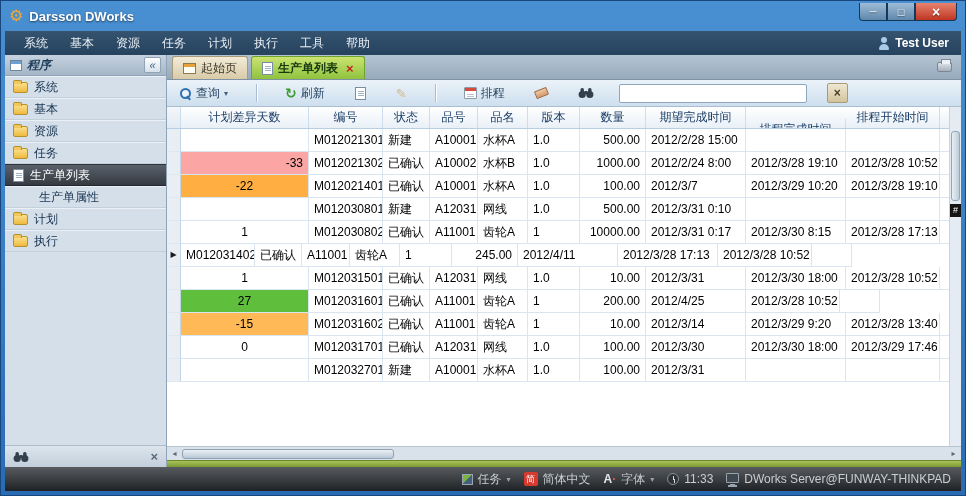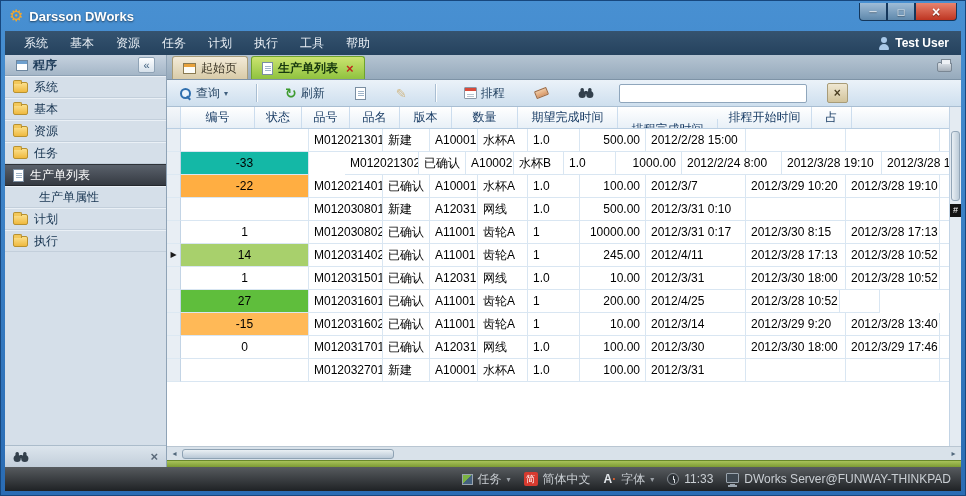--- a/index.html
+++ b/index.html
@@ -29,21 +29,21 @@
   .menu-item { color:#E9EFF5; padding:0 11px; line-height:24px; cursor:default; }
   .menu-user { margin-left:auto; color:#fff; font-weight:bold; display:flex; align-items:center; gap:5px; padding-right:4px; }
   .user-icon { position:relative; width:12px; height:13px; }
   .user-icon::before { content:""; position:absolute; top:0; left:3px; width:6px; height:6px; border-radius:50%; background:#A9C9E9; }
   .user-icon::after { content:""; position:absolute; bottom:0; left:1px; width:10px; height:6px; border-radius:5px 5px 1px 1px; background:#A9C9E9; }
 
   .bodyrow { flex:1; display:flex; min-height:0; }
 
   
   .sidebar { width:162px; flex:0 0 162px; background:#D5DFE9; border-right:1px solid #8FA3B6; display:flex; flex-direction:column; }
-  .side-header { height:21px; flex:0 0 21px; background:linear-gradient(#C6D2DF,#A4B6C7); border-bottom:1px solid #8FA3B6; display:flex; align-items:center; gap:5px; padding:0 11px; }
+  .side-header { height:21px; flex:0 0 21px; background:linear-gradient(#C6D2DF,#A4B6C7); border-bottom:1px solid #8FA3B6; display:flex; align-items:center; gap:5px; padding:0 5px;font-style:italic; }
   .form-icon { width:12px; height:11px; background:#fff; border:1px solid #6E87A0; position:relative; }
   .form-icon::before { content:""; position:absolute; top:0; left:0; right:0; height:3px; background:#6FA0CE; }
   .side-header-label { color:#1E3C5A; font-weight:bold; flex:1; }
   .collapse-btn { width:17px; height:16px; background:linear-gradient(#FDFEFF,#D6E1EB); border:1px solid #8FA3B6; border-radius:2px; text-align:center; line-height:14px; color:#3F5F7E; font-size:11px; cursor:default; }
   .side-items { flex:0 0 auto; }
   .side-item { height:22px; display:flex; align-items:center; gap:6px; padding:0 8px; border-bottom:1px solid #C3CFDB; border-top:1px solid #EAF0F6; color:#15324F; cursor:default; white-space:nowrap; overflow:hidden; }
   .side-item.selected { background:linear-gradient(#5A616B,#353A42); color:#fff; border-top-color:#2E3238; border-bottom-color:#23272D; }
   .side-item.indent { padding-left:34px; }
   .folder-icon { position:relative; width:15px; height:11px; flex:0 0 auto; background:linear-gradient(#FBE08C,#EFB93F); border:1px solid #B8912F; border-radius:1px 2px 2px 2px; }
   .folder-icon::before { content:""; position:absolute; top:-3px; left:-1px; width:7px; height:3px; background:#F3C85A; border:1px solid #B8912F; border-bottom:none; border-radius:2px 2px 0 0; }
@@ -272,20 +272,21 @@
           </div>
           <input class="tinput" value="" style="">
           <div class="tbtn xbtn">
             <span class="x-icon"></span>
           </div>
         </div>
 
         <div class="gridwrap">
           <div class="grid-header" id="grid-header">
               <div class="gcorner"></div>
+              <div class="gh" style="flex: 0 0 128px;">计划差异天数</div>
               <div class="gh" style="flex: 0 0 74px;">编号</div>
               <div class="gh" style="flex: 0 0 47px;">状态</div>
               <div class="gh" style="flex: 0 0 48px;">品号</div>
               <div class="gh" style="flex: 0 0 50px;">品名</div>
               <div class="gh" style="flex: 0 0 52px;">版本</div>
               <div class="gh" style="flex: 0 0 66px;">数量</div>
               <div class="gh" style="flex: 0 0 100px;">期望完成时间</div>
               <div class="gh" style="flex: 0 0 100px; margin-top: 12px;">排程完成时间</div>
               <div class="gh" style="flex: 0 0 94px;">排程开始时间</div>
               <div class="gh" style="flex: 0 0 40px;">占</div>
@@ -300,22 +301,22 @@
                 <div class="gc" style="flex: 0 0 50px; text-align: left;">水杯A</div>
                 <div class="gc" style="flex: 0 0 52px; text-align: left;">1.0</div>
                 <div class="gc" style="flex: 0 0 66px; text-align: right;">500.00</div>
                 <div class="gc" style="flex: 0 0 100px; text-align: left;">2012/2/28 15:00</div>
                 <div class="gc" style="flex: 0 0 100px; text-align: left;"></div>
                 <div class="gc" style="flex: 0 0 94px; text-align: left;"></div>
                 <div class="gc" style="flex: 0 0 40px; text-align: left;"></div>
               </div>
               <div class="grow">
                 <div class="gind"></div>
-                <div class="gc" style="flex: 0 0 128px; text-align: center; background: #14b8a6;">-33</div>
-                <div class="gc" style="flex: 0 0 74px; text-align: left; margin-left: 36px;">M012021302</div>
+                <div class="gc" style="flex: 0 0 128px; text-align: right; background: #fca5a5;">-33</div>
+                <div class="gc" style="flex: 0 0 74px; text-align: left;">M012021302</div>
                 <div class="gc" style="flex: 0 0 47px; text-align: left;">已确认</div>
                 <div class="gc" style="flex: 0 0 48px; text-align: left;">A10002</div>
                 <div class="gc" style="flex: 0 0 50px; text-align: left;">水杯B</div>
                 <div class="gc" style="flex: 0 0 52px; text-align: left;">1.0</div>
                 <div class="gc" style="flex: 0 0 66px; text-align: right;">1000.00</div>
                 <div class="gc" style="flex: 0 0 100px; text-align: left;">2012/2/24 8:00</div>
                 <div class="gc" style="flex: 0 0 100px; text-align: left;">2012/3/28 19:10</div>
                 <div class="gc" style="flex: 0 0 94px; text-align: left;">2012/3/28 10:52</div>
                 <div class="gc" style="flex: 0 0 40px; text-align: left;"></div>
               </div>
@@ -356,21 +357,20 @@
                 <div class="gc" style="flex: 0 0 50px; text-align: left;">齿轮A</div>
                 <div class="gc" style="flex: 0 0 52px; text-align: left;">1</div>
                 <div class="gc" style="flex: 0 0 66px; text-align: right;">10000.00</div>
                 <div class="gc" style="flex: 0 0 100px; text-align: left;">2012/3/31 0:17</div>
                 <div class="gc" style="flex: 0 0 100px; text-align: left;">2012/3/30 8:15</div>
                 <div class="gc" style="flex: 0 0 94px; text-align: left;">2012/3/28 17:13</div>
                 <div class="gc" style="flex: 0 0 40px; text-align: left;"></div>
               </div>
               <div class="grow">
                 <div class="gind current"></div>
-                <div class="gc" style="flex: 0 0 128px; text-align: center; background: rgb(168, 208, 108);">14</div>
                 <div class="gc" style="flex: 0 0 74px; text-align: right;">M012031402</div>
                 <div class="gc" style="flex: 0 0 47px; text-align: left;">已确认</div>
                 <div class="gc" style="flex: 0 0 48px; text-align: left;">A11001</div>
                 <div class="gc" style="flex: 0 0 50px; text-align: left;">齿轮A</div>
                 <div class="gc" style="flex: 0 0 52px; text-align: left;">1</div>
                 <div class="gc" style="flex: 0 0 66px; text-align: right;">245.00</div>
                 <div class="gc" style="flex: 0 0 100px; text-align: left;">2012/4/11</div>
                 <div class="gc" style="flex: 0 0 100px; text-align: left;">2012/3/28 17:13</div>
                 <div class="gc" style="flex: 0 0 94px; text-align: left;">2012/3/28 10:52</div>
                 <div class="gc" style="flex: 0 0 40px; text-align: left;"></div>

